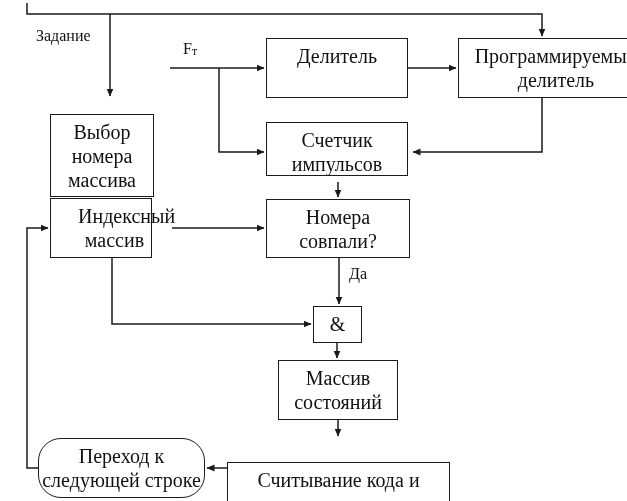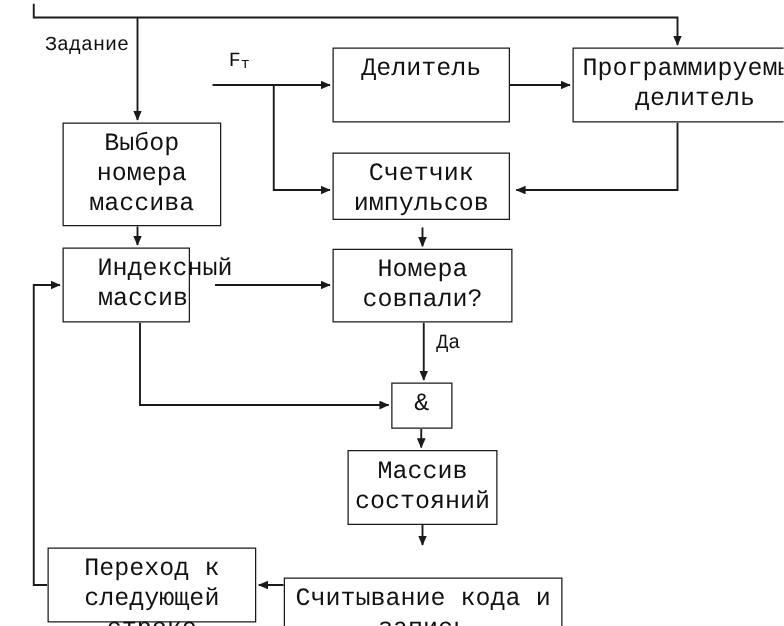--- a/index.html
+++ b/index.html
@@ -5,21 +5,21 @@
   html, body {
     margin: 0;
     padding: 0;
     background: #ffffff;
   }
   .stage {
     position: relative;
     width: 627px;
     height: 501px;
     background: #ffffff;
-    font-family: Liberation Mono, monospace;
+    font-family: Liberation Serif, serif;
     color: #111111;
     overflow: hidden;
   }
   .wires {
     position: absolute;
     left: 0;
     top: 0;
     width: 627px;
     height: 501px;
   }
@@ -77,21 +77,21 @@
     <polyline points="227,468 207,468" marker-end="url(#arr)"></polyline>
     <polyline points="38,468 27,468 27,228 48,228" marker-end="url(#arr)"></polyline>
   </svg>
 
   <span class="float-label" style="left:36px; top:27px;">Задание</span>
 
   <span class="float-label" style="left:183px; top:40px;"><span>F</span><span class="sub">т</span></span>
 
   <span class="float-label" style="left:349px; top:265px;">Да</span>
 
-  <div class="box" style="left:50px; top:98px; width:127px; height:83px;">Выбор
+  <div class="box" style="left:50px; top:114px; width:104px; height:83px;">Выбор
 номера
 массива</div>
 
   <div class="box" style="left:266px; top:38px; width:142px; height:60px;">Делитель</div>
 
   <div class="box" style="left:458px; top:38px; width:196px; height:60px;">Программируемый
 делитель</div>
 
   <div class="box" style="left:266px; top:122px; width:142px; height:54px;">Счетчик
 импульсов</div>
@@ -103,16 +103,16 @@
 совпали?</div>
 
   <div class="box" style="left:313px; top:306px; width:49px; height:37px;">&amp;</div>
 
   <div class="box" style="left:278px; top:360px; width:120px; height:60px;">Массив
 состояний</div>
 
   <div class="box" style="left:227px; top:438px; width:223px; height:62px;margin-top:24px;">Считывание кода и запись
 его в АИН</div>
 
-  <div class="box" style="left:38px; top:438px; width:167px; height:60px;">Переход к
+  <div class="box" style="left:38px; top:438px; width:167px; height:60px;border-radius:23px;">Переход к
 следующей строке</div>
 
 </div>
 
 </body></html>

